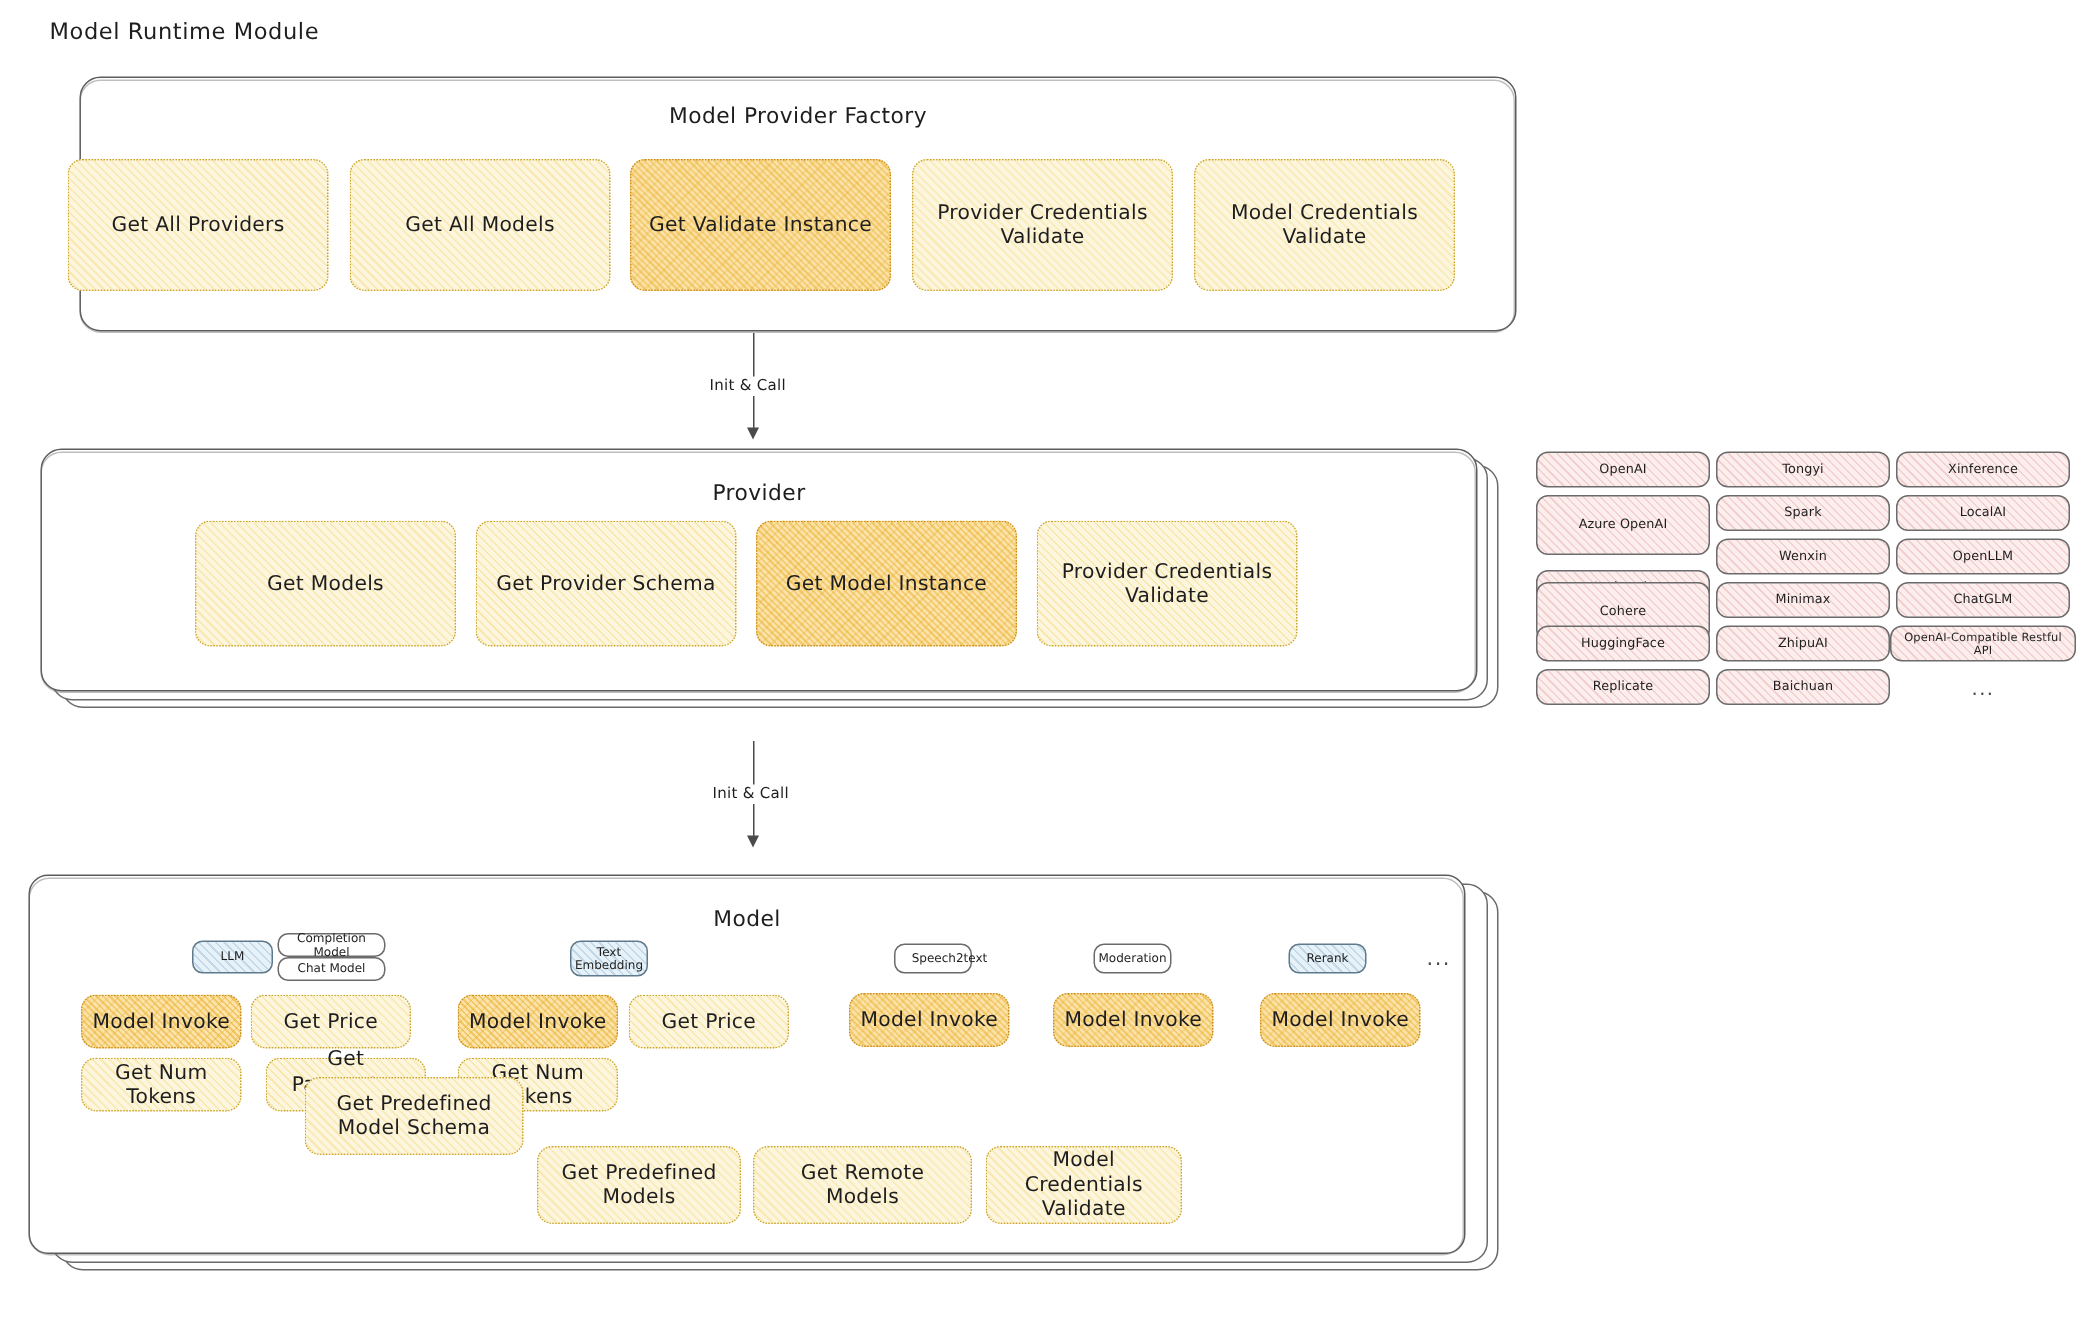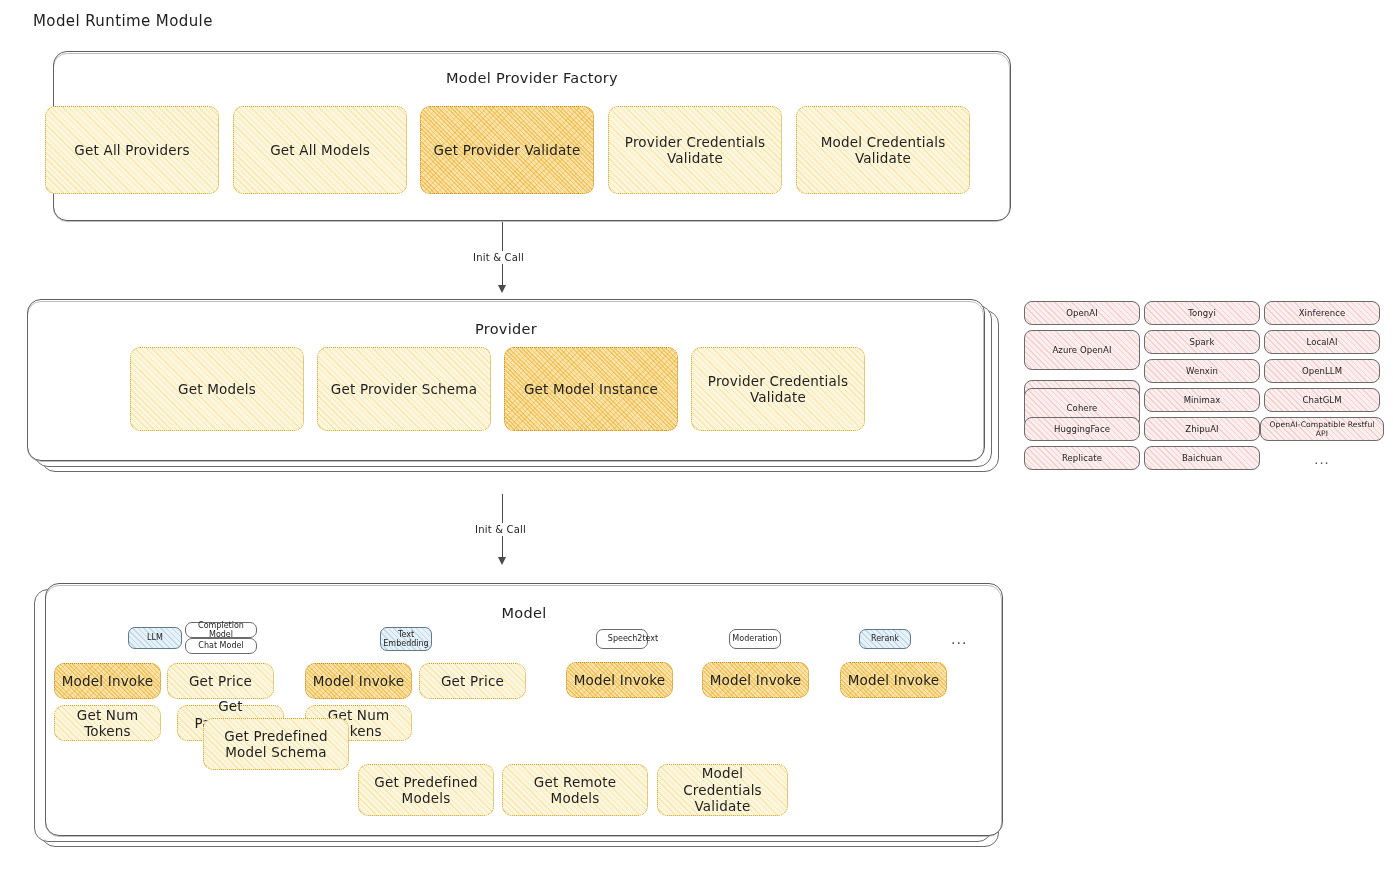--- a/index.html
+++ b/index.html
@@ -168,21 +168,21 @@
 <div id="canvas">
 
   <div class="sketch-title" style="left:33px; top:12px;">Model Runtime Module</div>
 
   <div class="container" style="left:27px; top:51px; width:958px; height:170px;margin-left:26px;">
     <div class="container-title" style="top:18px;">Model Provider Factory</div>
   </div>
 
   <div class="node" style="left:45px; top:106px; width:174px; height:88px;">Get All Providers</div>
   <div class="node" style="left:233px; top:106px; width:174px; height:88px;">Get All Models</div>
-  <div class="node hi" style="left:420px; top:106px; width:174px; height:88px;">Get Provider Validate</div>
+  <div class="node hi" style="left:420px; top:106px; width:174px; height:88px;">Get Validate Instance</div>
   <div class="node" style="left:608px; top:106px; width:174px; height:88px;">Provider Credentials Validate</div>
   <div class="node" style="left:796px; top:106px; width:174px; height:88px;">Model Credentials Validate</div>
 
   <div class="arrow-line" style="left:502px; top:222px; height:66px;"></div>
   <div class="arrow-head" style="left:497.5px; top:285px;"></div>
   <div class="arrow-label" style="left:469px; top:251px;">Init &amp; Call</div>
 
   <div class="stack-layer" style="left:41px; top:310px; width:958px; height:162px;"></div>
   <div class="stack-layer" style="left:34px; top:305px; width:958px; height:162px;"></div>
 
@@ -216,21 +216,21 @@
   <div class="ptag" style="left:1260px; top:417px; width:124px; height:24px; font-size:7.6px;">OpenAI-Compatible Restful API</div>
   <div class="ptag ellipsis" style="left:1264px; top:450px; width:116px; height:18px;">...</div>
 
   <div class="arrow-line" style="left:502px; top:494px; height:66px;"></div>
   <div class="arrow-head" style="left:497.5px; top:557px;"></div>
   <div class="arrow-label" style="left:471px; top:523px;">Init &amp; Call</div>
 
   <div class="stack-layer" style="left:41px; top:594px; width:958px; height:253px;"></div>
   <div class="stack-layer" style="left:34px; top:589px; width:958px; height:253px;"></div>
 
-  <div class="container" style="left:45px; top:583px; width:958px; height:253px;">
+  <div class="container" style="left:19px; top:583px; width:958px; height:253px;border-radius:13px;">
     <div class="container-title" style="top:21px;">Model</div>
   </div>
 
   <div class="badge blue" style="left:128px; top:627px; width:54px; height:22px;">LLM</div>
   <div class="badge" style="left:185px; top:622px; width:72px; height:16px;">Completion Model</div>
   <div class="badge" style="left:185px; top:638px; width:72px; height:16px;">Chat Model</div>
 
   <div class="node hi" style="left:54px; top:663px; width:107px; height:36px;">Model Invoke</div>
   <div class="node" style="left:167px; top:663px; width:107px; height:36px;">Get Price</div>
   <div class="node" style="left:54px; top:705px; width:107px; height:36px;">Get Num Tokens</div>

